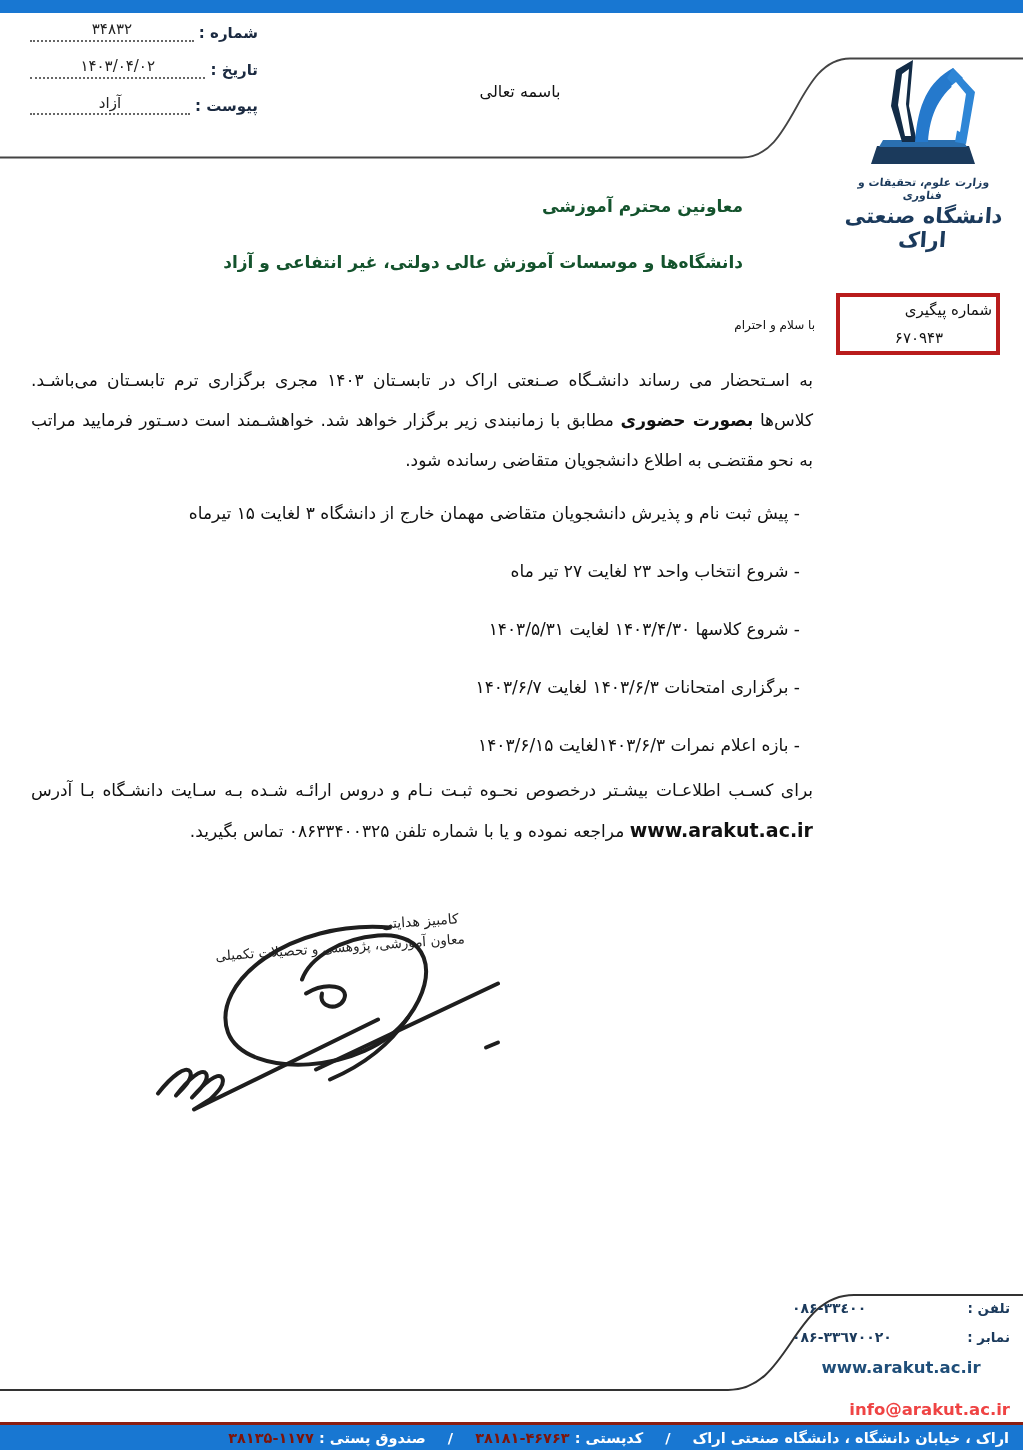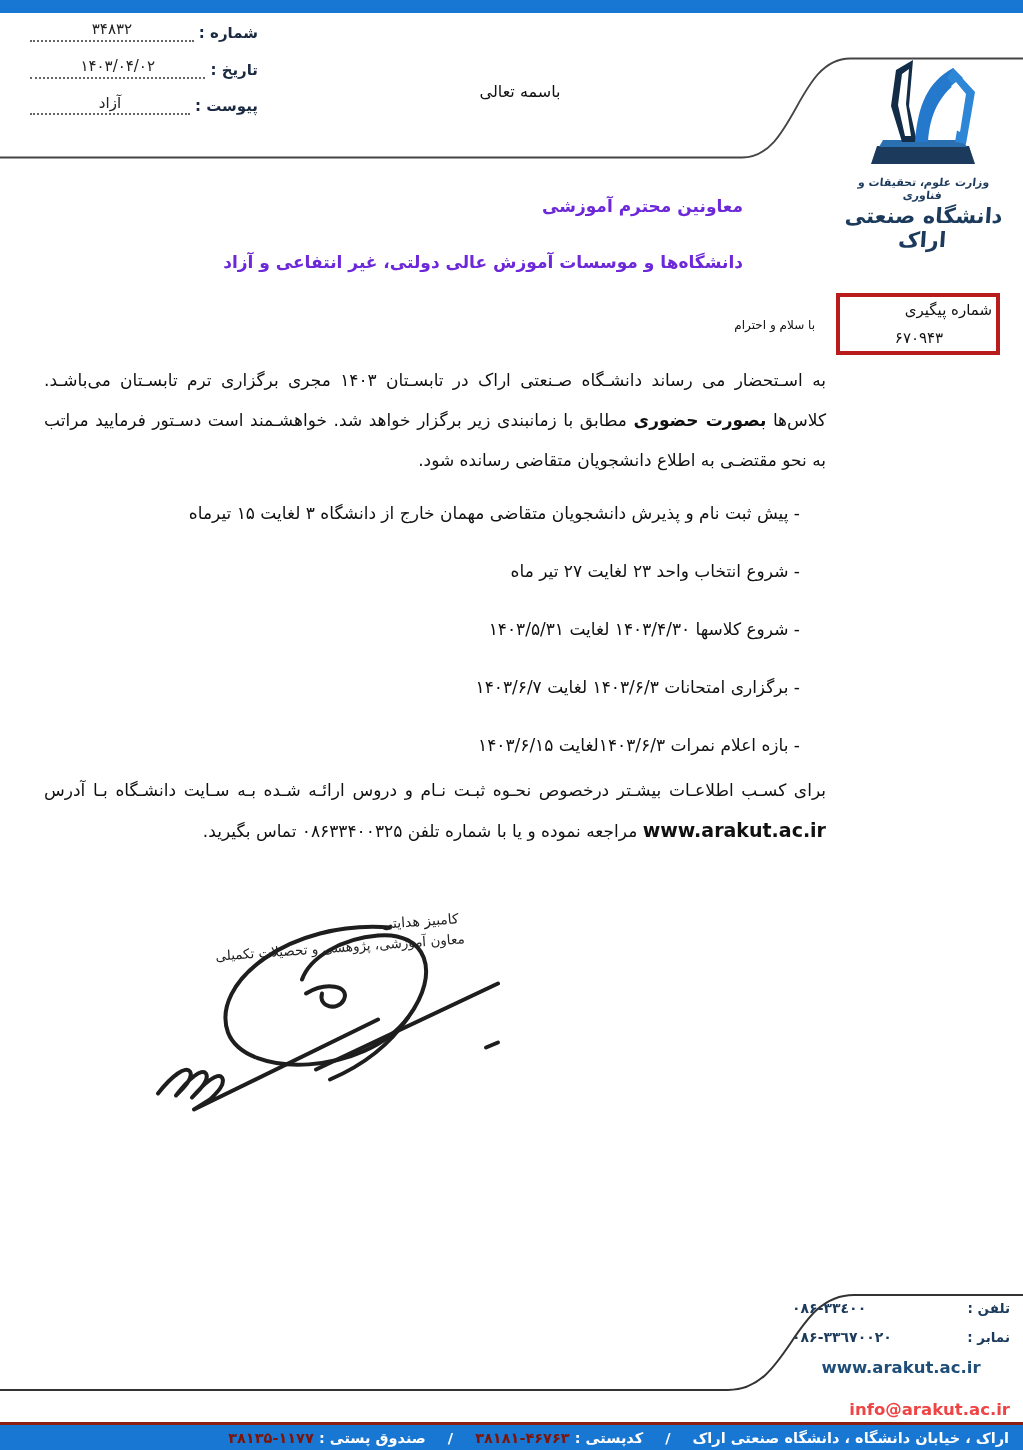--- a/index.html
+++ b/index.html
@@ -37,24 +37,24 @@
   
   .tracking{
     position:absolute;top:293px;left:836px;width:164px;height:62px;box-sizing:border-box;
     border:4px solid #b91c1c;background:#fff;direction:rtl;padding:4px 4px 0 6px;
     font-size:15px;color:#111;
   }
   .tracking .t-label{text-align:right;}
   .tracking .t-num{text-align:center;margin-top:10px;letter-spacing:1px;}
   
   .recipient{position:absolute;top:196px;right:280px;text-align:right;direction:rtl;
-    font-weight:bold;font-size:17px;color:#6d28d9;}
+    font-weight:bold;font-size:17px;color:#14532d;}
   .recipient .r2{margin-top:36px;}
   .salutation{position:absolute;top:318px;right:208px;direction:rtl;font-size:12px;color:#111;}
-  .para{position:absolute;left:44px;width:782px;direction:rtl;text-align:justify;
+  .para{position:absolute;left:31px;width:782px;direction:rtl;text-align:justify;
     font-size:17px;line-height:40px;color:#111;}
   .para1{top:360px;}
   .closing{top:770px;}
   .bullets{position:absolute;top:484px;right:223px;direction:rtl;text-align:right;
     font-size:17px;line-height:58px;color:#111;white-space:nowrap;}
   .latin-url{font-family:"DejaVu Sans",sans-serif;font-size:19px;font-weight:600;direction:ltr;unicode-bidi:embed;}
   .fa-num{direction:ltr;unicode-bidi:embed;}
   
   .signature{position:absolute;top:895px;left:130px;width:400px;height:225px;}
   .signature svg{position:absolute;top:0;left:0;}

